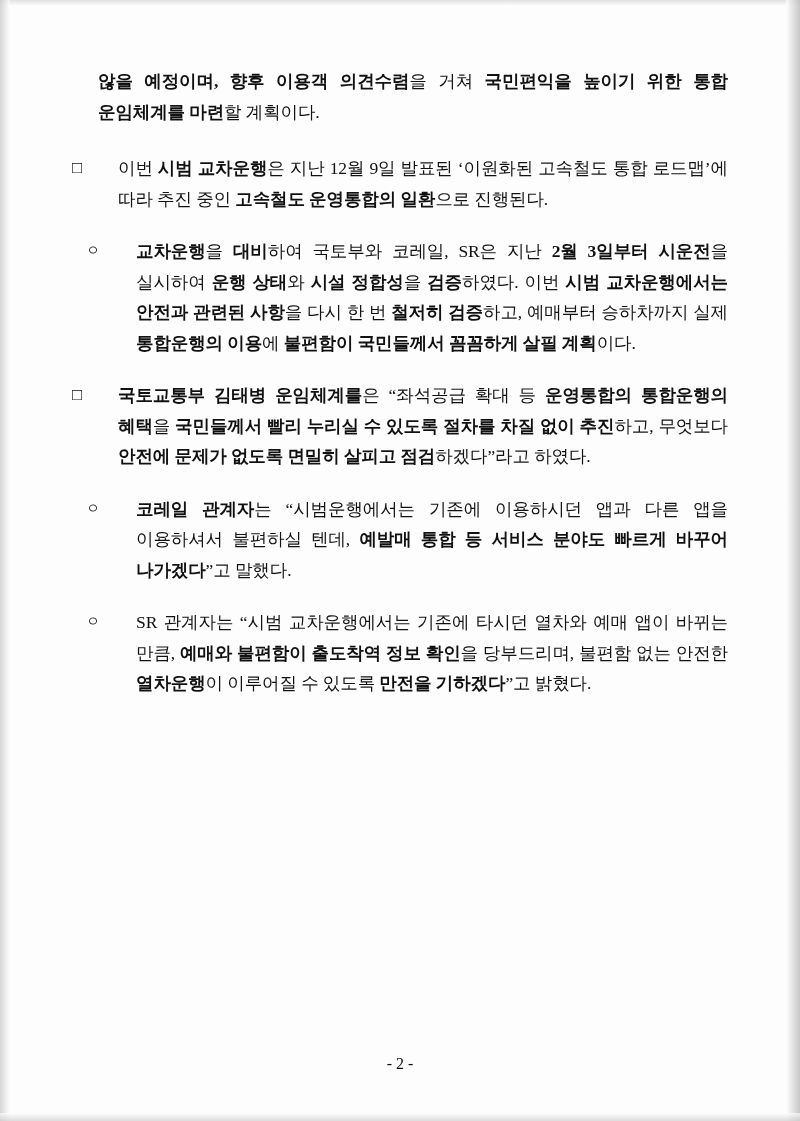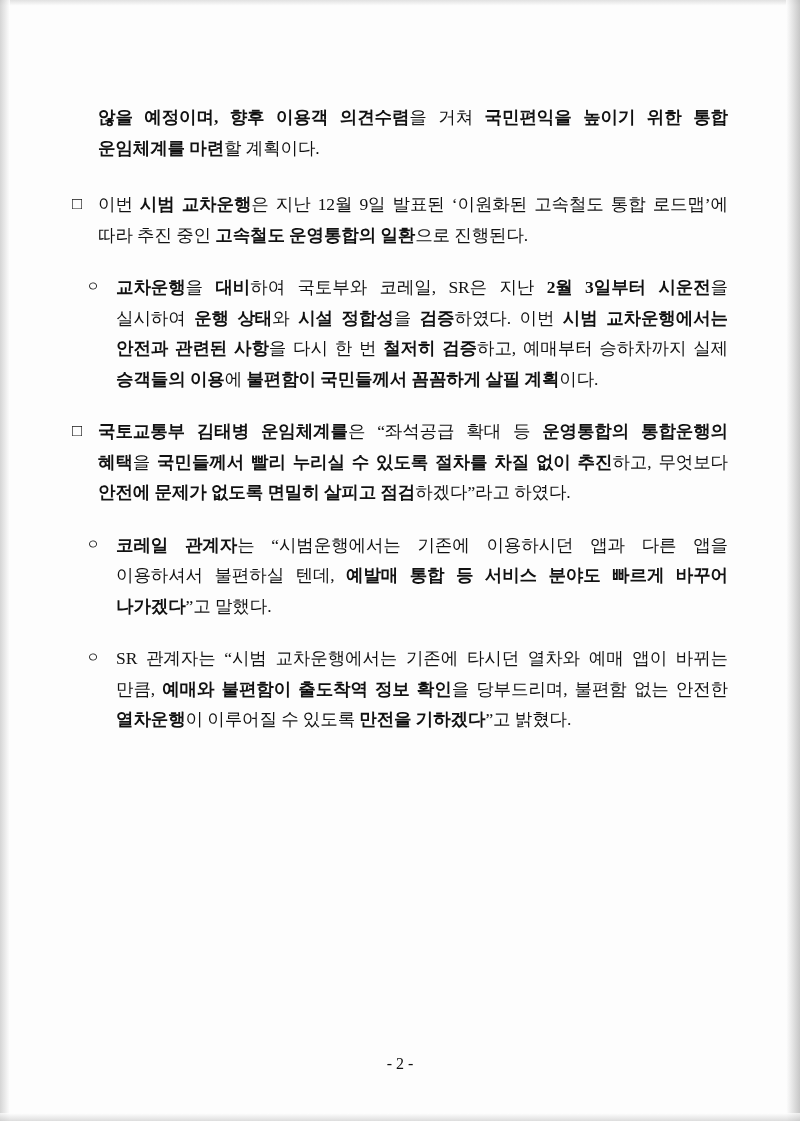--- a/index.html
+++ b/index.html
@@ -14,21 +14,21 @@
     color: #111111;
     position: relative;
     overflow: hidden;
   }
   .page {
     position: relative;
     width: 800px;
     height: 1121px;
     background: #fdfdfd;
     box-sizing: border-box;
-    padding: 102px 72px 40px 72px;
+    padding: 66px 72px 40px 72px;
   }
   
   .edge-left {
     position: absolute;
     left: 0; top: 0;
     width: 10px; height: 1121px;
     background: linear-gradient(to right, #c8c8c8, #ffffff);
     opacity: .75;
   }
   .edge-right {
@@ -73,20 +73,21 @@
     flex: 0 0 30px;
   }
   .body-text {
     flex: 1 1 auto;
     font-size: 17.5px;
     line-height: 30.5px;
     letter-spacing: -0.1px;
     text-align: justify;
     text-justify: inter-character;
     word-break: keep-all;
+    margin-left: 20px;
   }
   .no-marker .body-text {
     margin-left: 26px;
   }
   b, .b {
     font-weight: bold;
   }
   .first-block {
     margin-bottom: 26px;
   }
@@ -114,21 +115,21 @@
   <div id="content">
       <div class="block no-marker first-block">
         <div class="body-text"><b>않을 예정이며, 향후 이용객 의견수렴</b>을 거쳐 <b>국민편익을 높이기 위한 통합 운임체계를 마련</b>할 계획이다.</div>
       </div>
       <div class="block">
         <div class="marker">□</div>
         <div class="body-text">이번 <b>시범 교차운행</b>은 지난 12월 9일 발표된 ‘이원화된 고속철도 통합 로드맵’에 따라 추진 중인 <b>고속철도 운영통합의 일환</b>으로 진행된다.</div>
       </div>
       <div class="block">
         <div class="marker circle">ㅇ</div>
-        <div class="body-text"><b>교차운행</b>을 <b>대비</b>하여 국토부와 코레일, SR은 지난 <b>2월 3일부터 시운전</b>을 실시하여 <b>운행 상태</b>와 <b>시설 정합성</b>을 <b>검증</b>하였다. 이번 <b>시범 교차운행에서는 안전과 관련된 사항</b>을 다시 한 번 <b>철저히 검증</b>하고, 예매부터 승하차까지 실제 <b>승객들의 이용</b>에 <b>불편함이 국민들께서 꼼꼼하게 살필 계획</b>이다.</div>
+        <div class="body-text"><b>교차운행</b>을 <b>대비</b>하여 국토부와 코레일, SR은 지난 <b>2월 3일부터 시운전</b>을 실시하여 <b>운행 상태</b>와 <b>시설 정합성</b>을 <b>검증</b>하였다. 이번 <b>시범 교차운행에서는 안전과 관련된 사항</b>을 다시 한 번 <b>철저히 검증</b>하고, 예매부터 승하차까지 실제 <b>통합운행의 이용</b>에 <b>불편함이 국민들께서 꼼꼼하게 살필 계획</b>이다.</div>
       </div>
       <div class="block">
         <div class="marker">□</div>
         <div class="body-text"><b>국토교통부 김태병 운임체계를</b>은 “좌석공급 확대 등 <b>운영통합의 통합운행의 혜택</b>을 <b>국민들께서 빨리 누리실 수 있도록 절차를 차질 없이 추진</b>하고, 무엇보다 <b>안전에 문제가 없도록 면밀히 살피고 점검</b>하겠다”라고 하였다.</div>
       </div>
       <div class="block">
         <div class="marker circle">ㅇ</div>
         <div class="body-text"><b>코레일 관계자</b>는 “시범운행에서는 기존에 이용하시던 앱과 다른 앱을 이용하셔서 불편하실 텐데, <b>예발매 통합 등 서비스 분야도 빠르게 바꾸어 나가겠다</b>”고 말했다.</div>
       </div>
       <div class="block">

